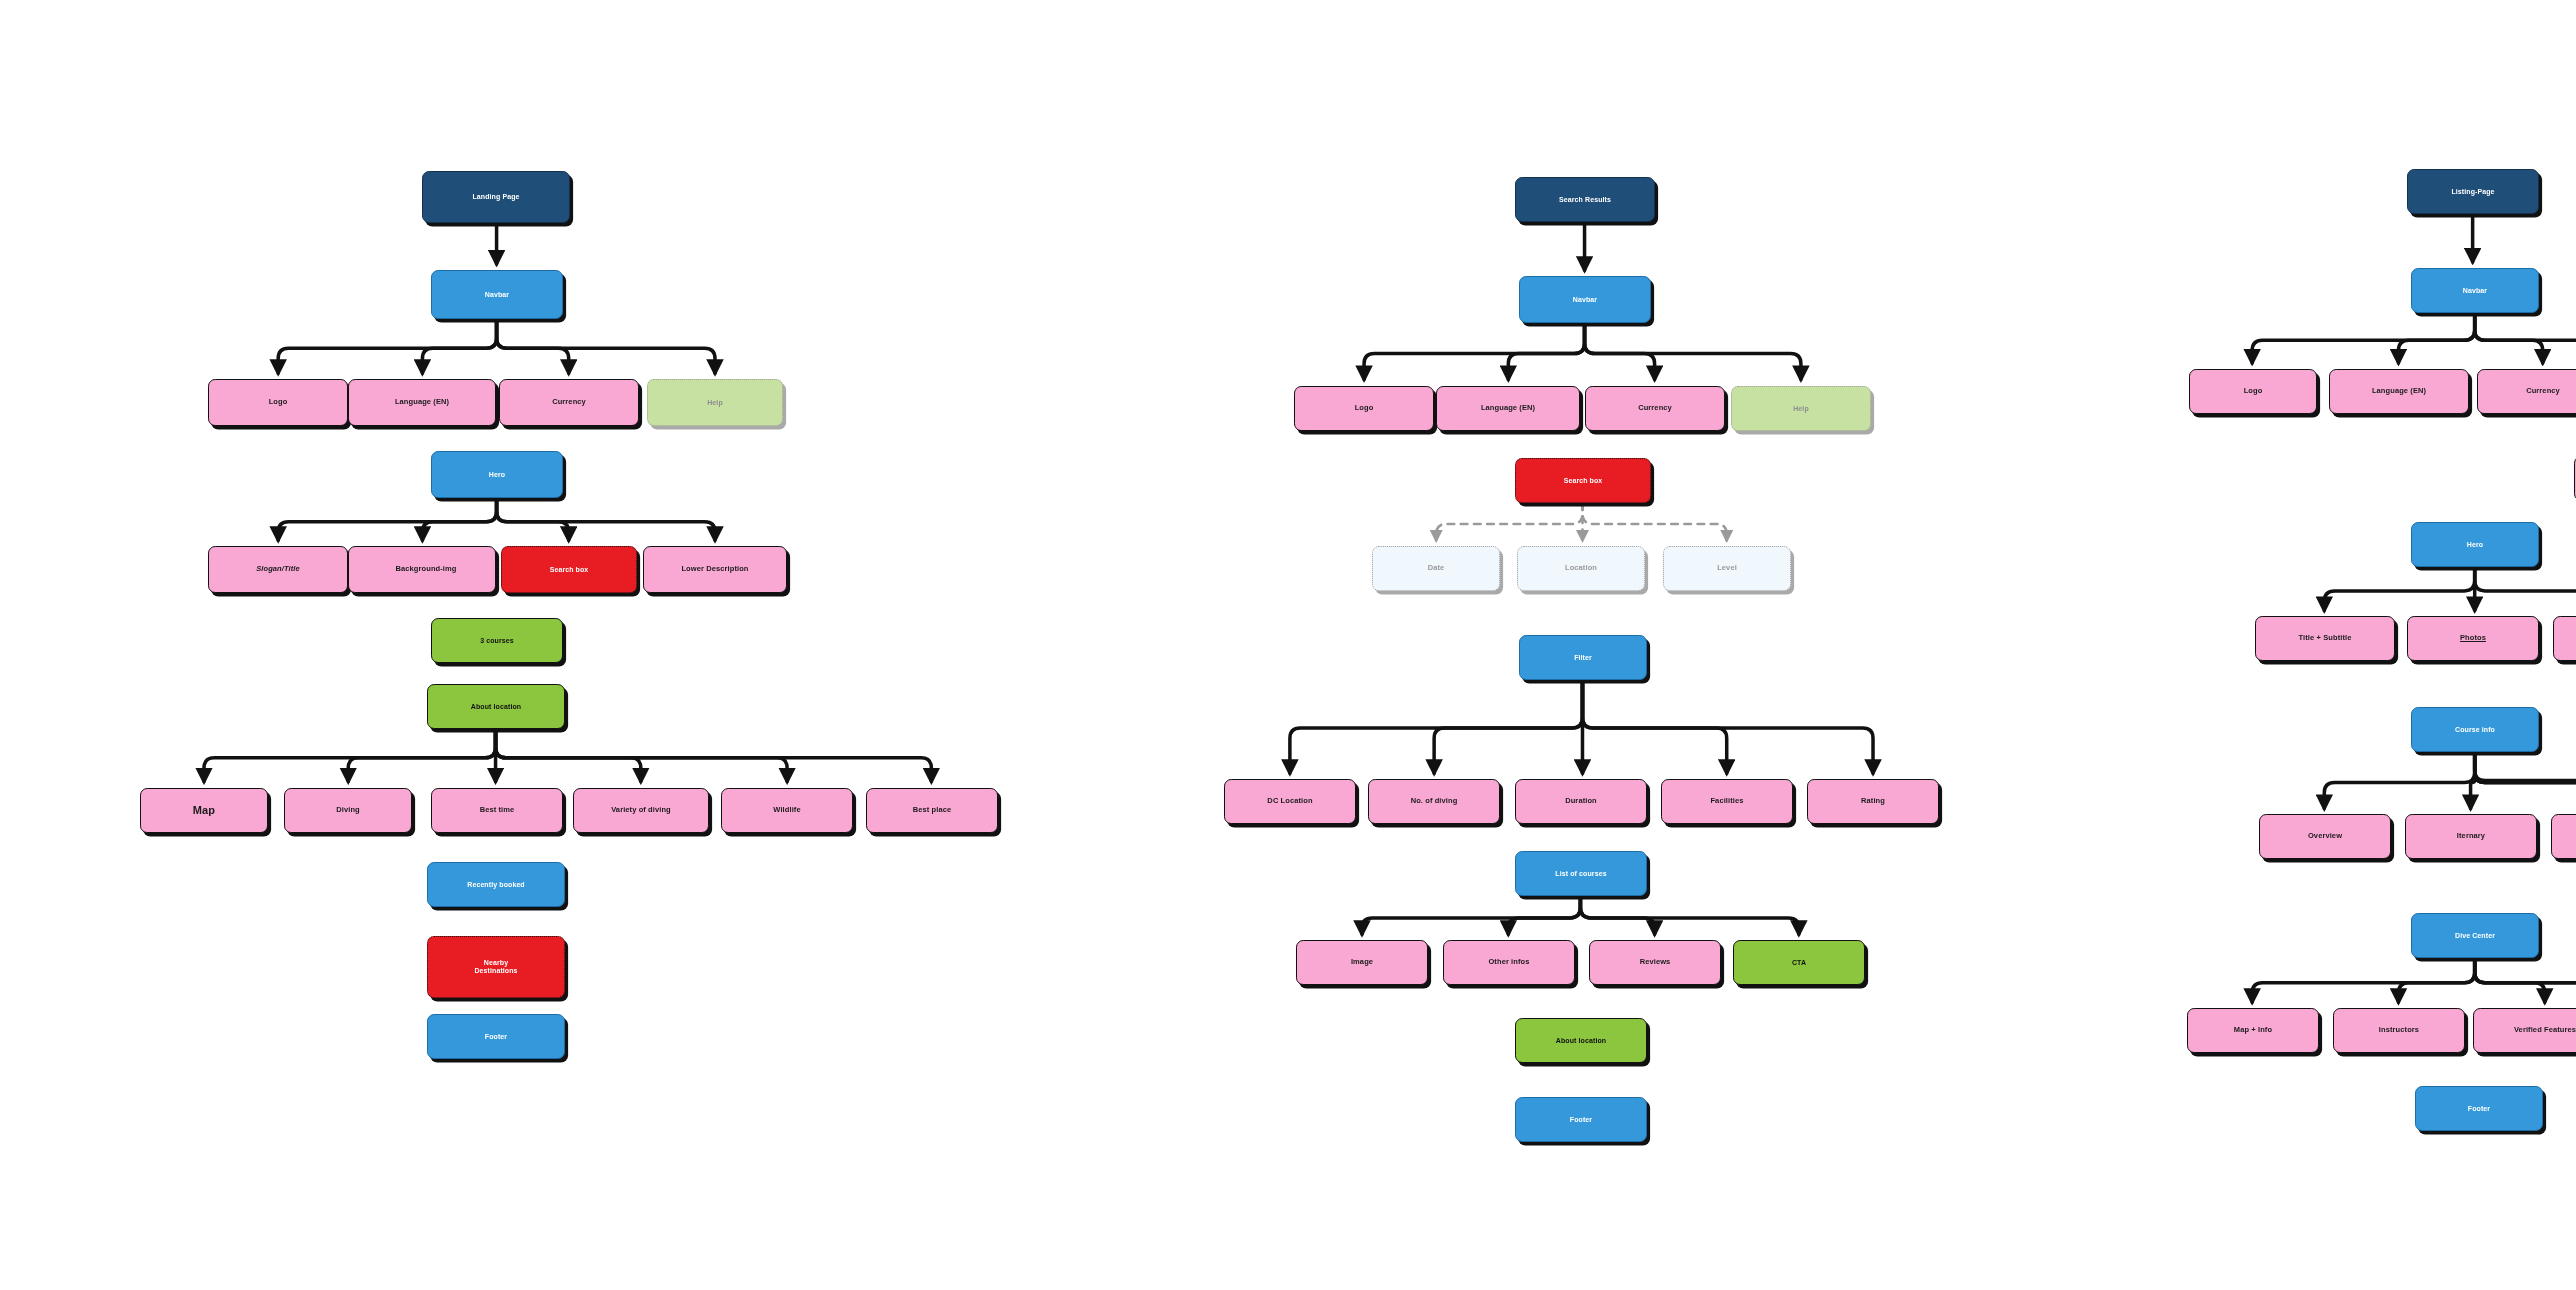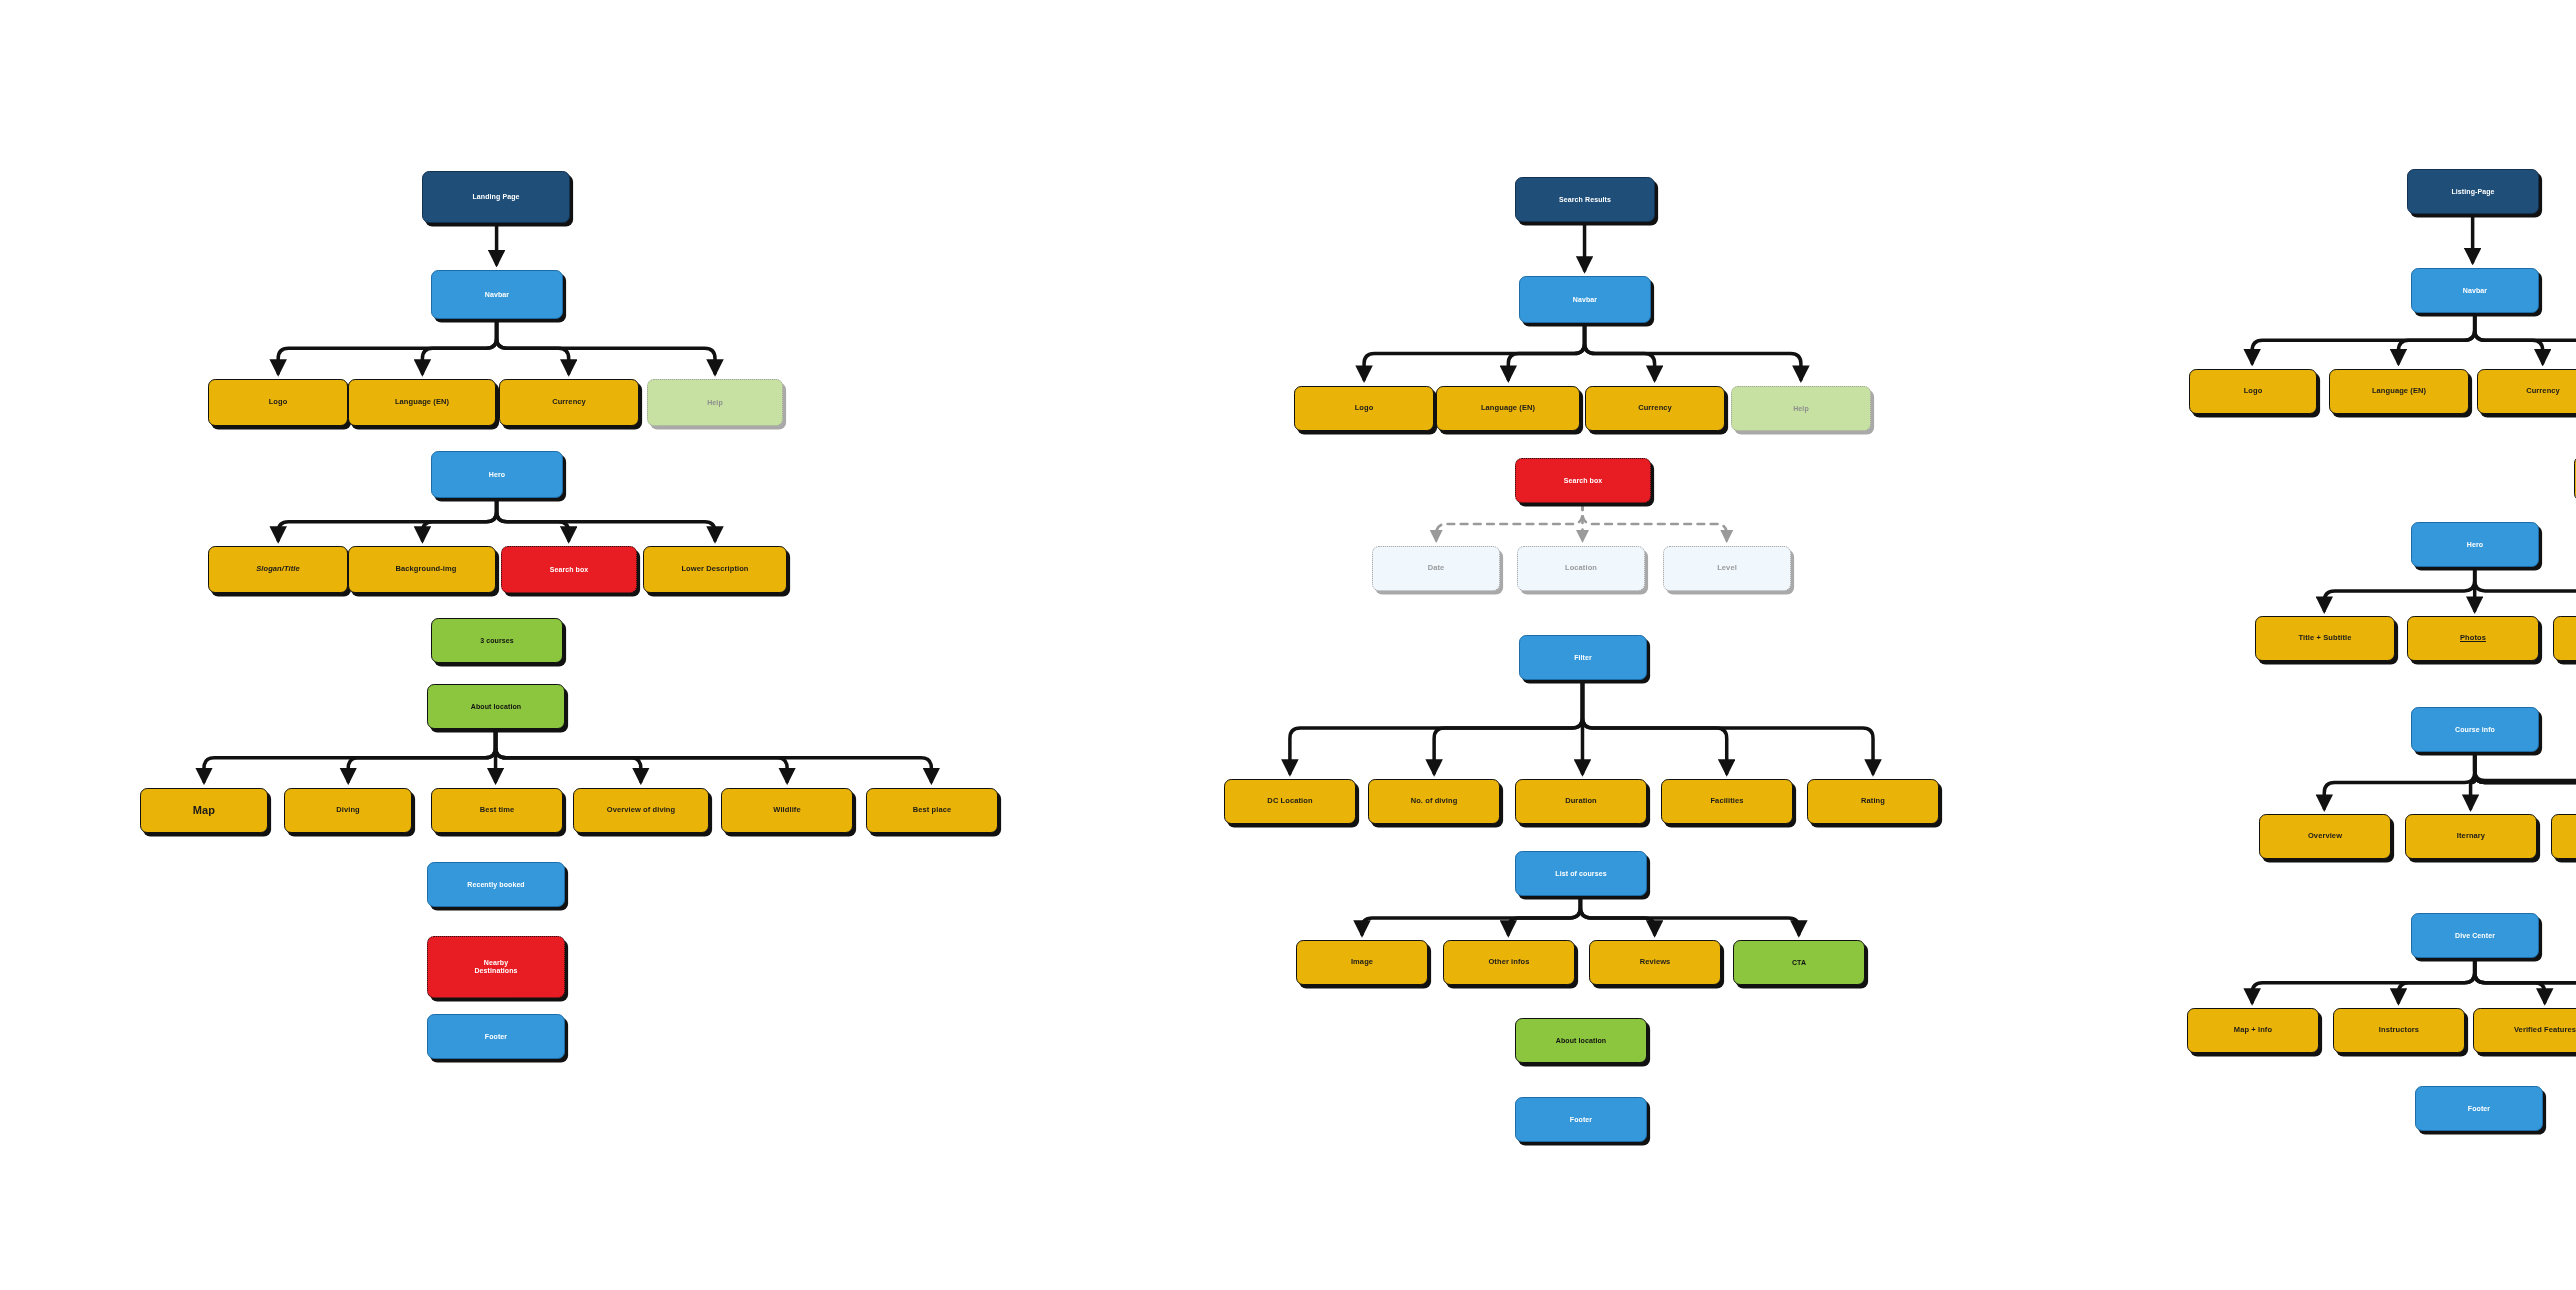--- a/index.html
+++ b/index.html
@@ -27,21 +27,21 @@
   
   .s-root{
     background:#1f4e79;border:1.5px solid #123050;color:#ffffff;
     box-shadow:3.1px 3.6px 0 0 #111111;
   }
   .s-section{
     background:#3498db;border:1.5px solid #1c6ca8;color:#ffffff;
     box-shadow:3.1px 3.6px 0 0 #111111;
   }
   .s-leaf{
-    background:#eab308;border:1.5px solid #111111;color:#1b1b1b;
+    background:#f9a8d4;border:1.5px solid #111111;color:#1b1b1b;
     box-shadow:3.1px 3.6px 0 0 #111111;
   }
   .s-green{
     background:#8cc63e;border:1.5px solid #111111;color:#111111;
     box-shadow:3.1px 3.6px 0 0 #111111;
   }
   .s-green-pale{
     background:#c7e1a2;border:1.5px dotted #9a9a9a;color:#8e8e8e;
     box-shadow:3.1px 3.6px 0 0 #a9a9a9;
   }
@@ -168,21 +168,21 @@
       <div class="node s-leaf" style="left: 140px; top: 788px; width: 128px; height: 45px; font-size: 11px;">
         <span style="white-space: pre-line;">Map</span>
       </div>
       <div class="node s-leaf" style="left: 284px; top: 788px; width: 128px; height: 45px; font-size: 7.5px;">
         <span style="white-space: pre-line;">Diving</span>
       </div>
       <div class="node s-leaf" style="left: 431px; top: 788px; width: 132px; height: 45px; font-size: 7.5px;">
         <span style="white-space: pre-line;">Best time</span>
       </div>
       <div class="node s-leaf" style="left: 573px; top: 788px; width: 136px; height: 45px; font-size: 7.5px;">
-        <span style="white-space: pre-line;">Overview of diving</span>
+        <span style="white-space: pre-line;">Variety of diving</span>
       </div>
       <div class="node s-leaf" style="left: 721px; top: 788px; width: 132px; height: 45px; font-size: 7.5px;">
         <span style="white-space: pre-line;">Wildlife</span>
       </div>
       <div class="node s-leaf" style="left: 866px; top: 788px; width: 132px; height: 45px; font-size: 7.5px;">
         <span style="white-space: pre-line;">Best place</span>
       </div>
       <div class="node s-section" style="left: 427px; top: 862px; width: 138px; height: 45px; font-size: 7px;">
         <span style="white-space: pre-line;">Recently booked</span>
       </div>

